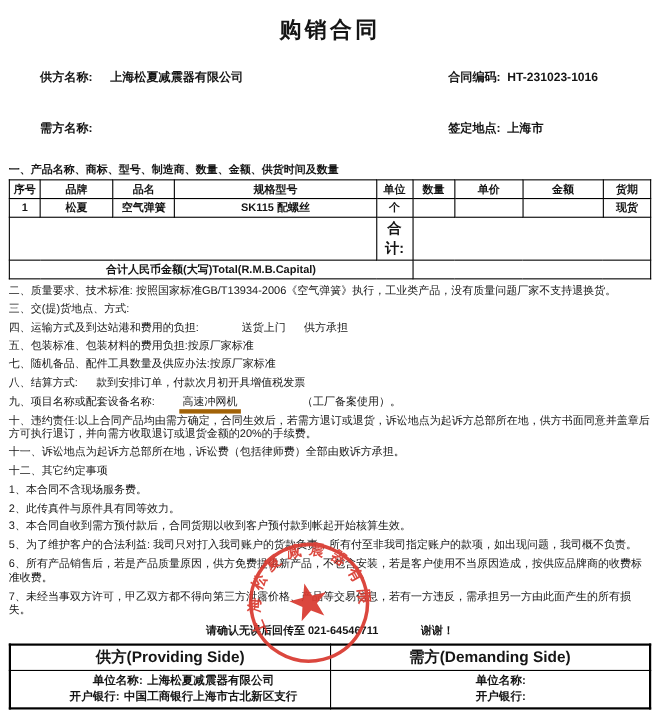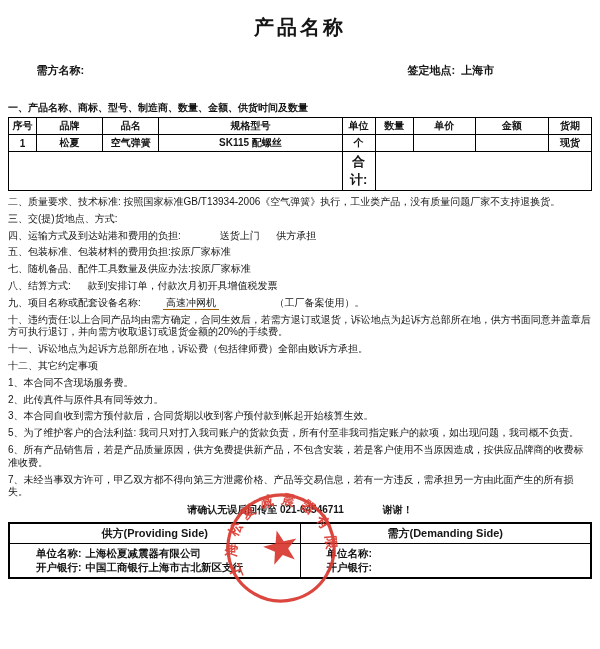--- a/index.html
+++ b/index.html
@@ -36,55 +36,61 @@
     padding: 1px 2px; height: 12px; overflow: hidden;
   }
   td.total-lbl { font-size: 13px; }
 
   .clauses { padding: 5px 8px 0; }
   .clause {
     font-size: 10px; font-weight: normal;
     line-height: 1.28; margin: 0 0 4px;
     white-space: pre-wrap;
   }
-  .hl { border-bottom: 1px solid #a16207; padding: 0 3px 1px; }
+  .hl { border-bottom: 4px solid #a16207; padding: 0 3px 1px; }
   .confirm { font-size: 10px; font-weight: bold; text-align: center; margin: 1px 0 5px; white-space: pre; }
 
   table.parties {
     width: 584px; margin: 0 8px;
     border-collapse: collapse; border: 2px solid #000;
     font-size: 10.5px; font-weight: bold; table-layout: fixed;
   }
-  table.parties th { border: 1px solid #000; padding: 2px 0; font-size: 11px; text-align: center; }
+  table.parties th { border: 1px solid #000; padding: 2px 0; font-size: 14px; text-align: center; }
   table.parties td.pcol { border: 1px solid #000; vertical-align: top; padding: 3px 2px 2px 26px; }
-  .frow { margin-bottom: 1px; white-space: pre; line-height: 1.25; }
+  .frow { margin-bottom: 1px; white-space: pre; line-height: 1.25; text-align: center; }
   .fvalue { margin-left: 4px; }
 
   .stamp {
     position: absolute; left: 224px; top: 491px;
     width: 114px; height: 114px;
     transform: rotate(-14deg);
     opacity: 0.93;
     pointer-events: none;
   }
 </style>
 </head>
 <body>
 
 <div class="page">
 
-  <div class="title">产品名称</div>
+  <div class="title">购销合同</div>
 
   <div class="hdr">
     <div class="hdr-left">
+      <div class="hdr-row">
+        <span class="lbl">供方名称:</span><span class="val">上海松夏减震器有限公司</span>
+      </div>
       <div class="hdr-row">
         <span class="lbl">需方名称:</span><span class="val"></span>
       </div>
     </div>
     <div class="hdr-right">
+      <div class="hdr-row">
+        <span class="lbl">合同编码:</span><span class="val">HT-231023-1016</span>
+      </div>
       <div class="hdr-row">
         <span class="lbl">签定地点:</span><span class="val">上海市</span>
       </div>
     </div>
   </div>
 
   <div class="sec1">一、产品名称、商标、型号、制造商、数量、金额、供货时间及数量</div>
 
   <table class="ptable">
     <colgroup>
@@ -117,20 +123,24 @@
       <td>SK115  配螺丝</td>
       <td>个</td>
       <td></td>
       <td></td>
       <td></td>
       <td>现货</td>
     </tr>
     <tr>
       <td colspan="4"></td>
       <td class="total-lbl">合计:</td>
+      <td colspan="4"></td>
+    </tr>
+    <tr>
+      <td colspan="5">合计人民币金额(大写)Total(R.M.B.Capital)</td>
       <td colspan="4"></td>
     </tr>
   </tbody>
     </table>
 
   <div class="clauses">
     <div class="clause">二、质量要求、技术标准: 按照国家标准GB/T13934-2006《空气弹簧》执行，工业类产品，没有质量问题厂家不支持退换货。</div>
     <div class="clause">三、交(提)货地点、方式:</div>
     <div class="clause">四、运输方式及到达站港和费用的负担:              送货上门      供方承担</div>
     <div class="clause">五、包装标准、包装材料的费用负担:按原厂家标准</div>

